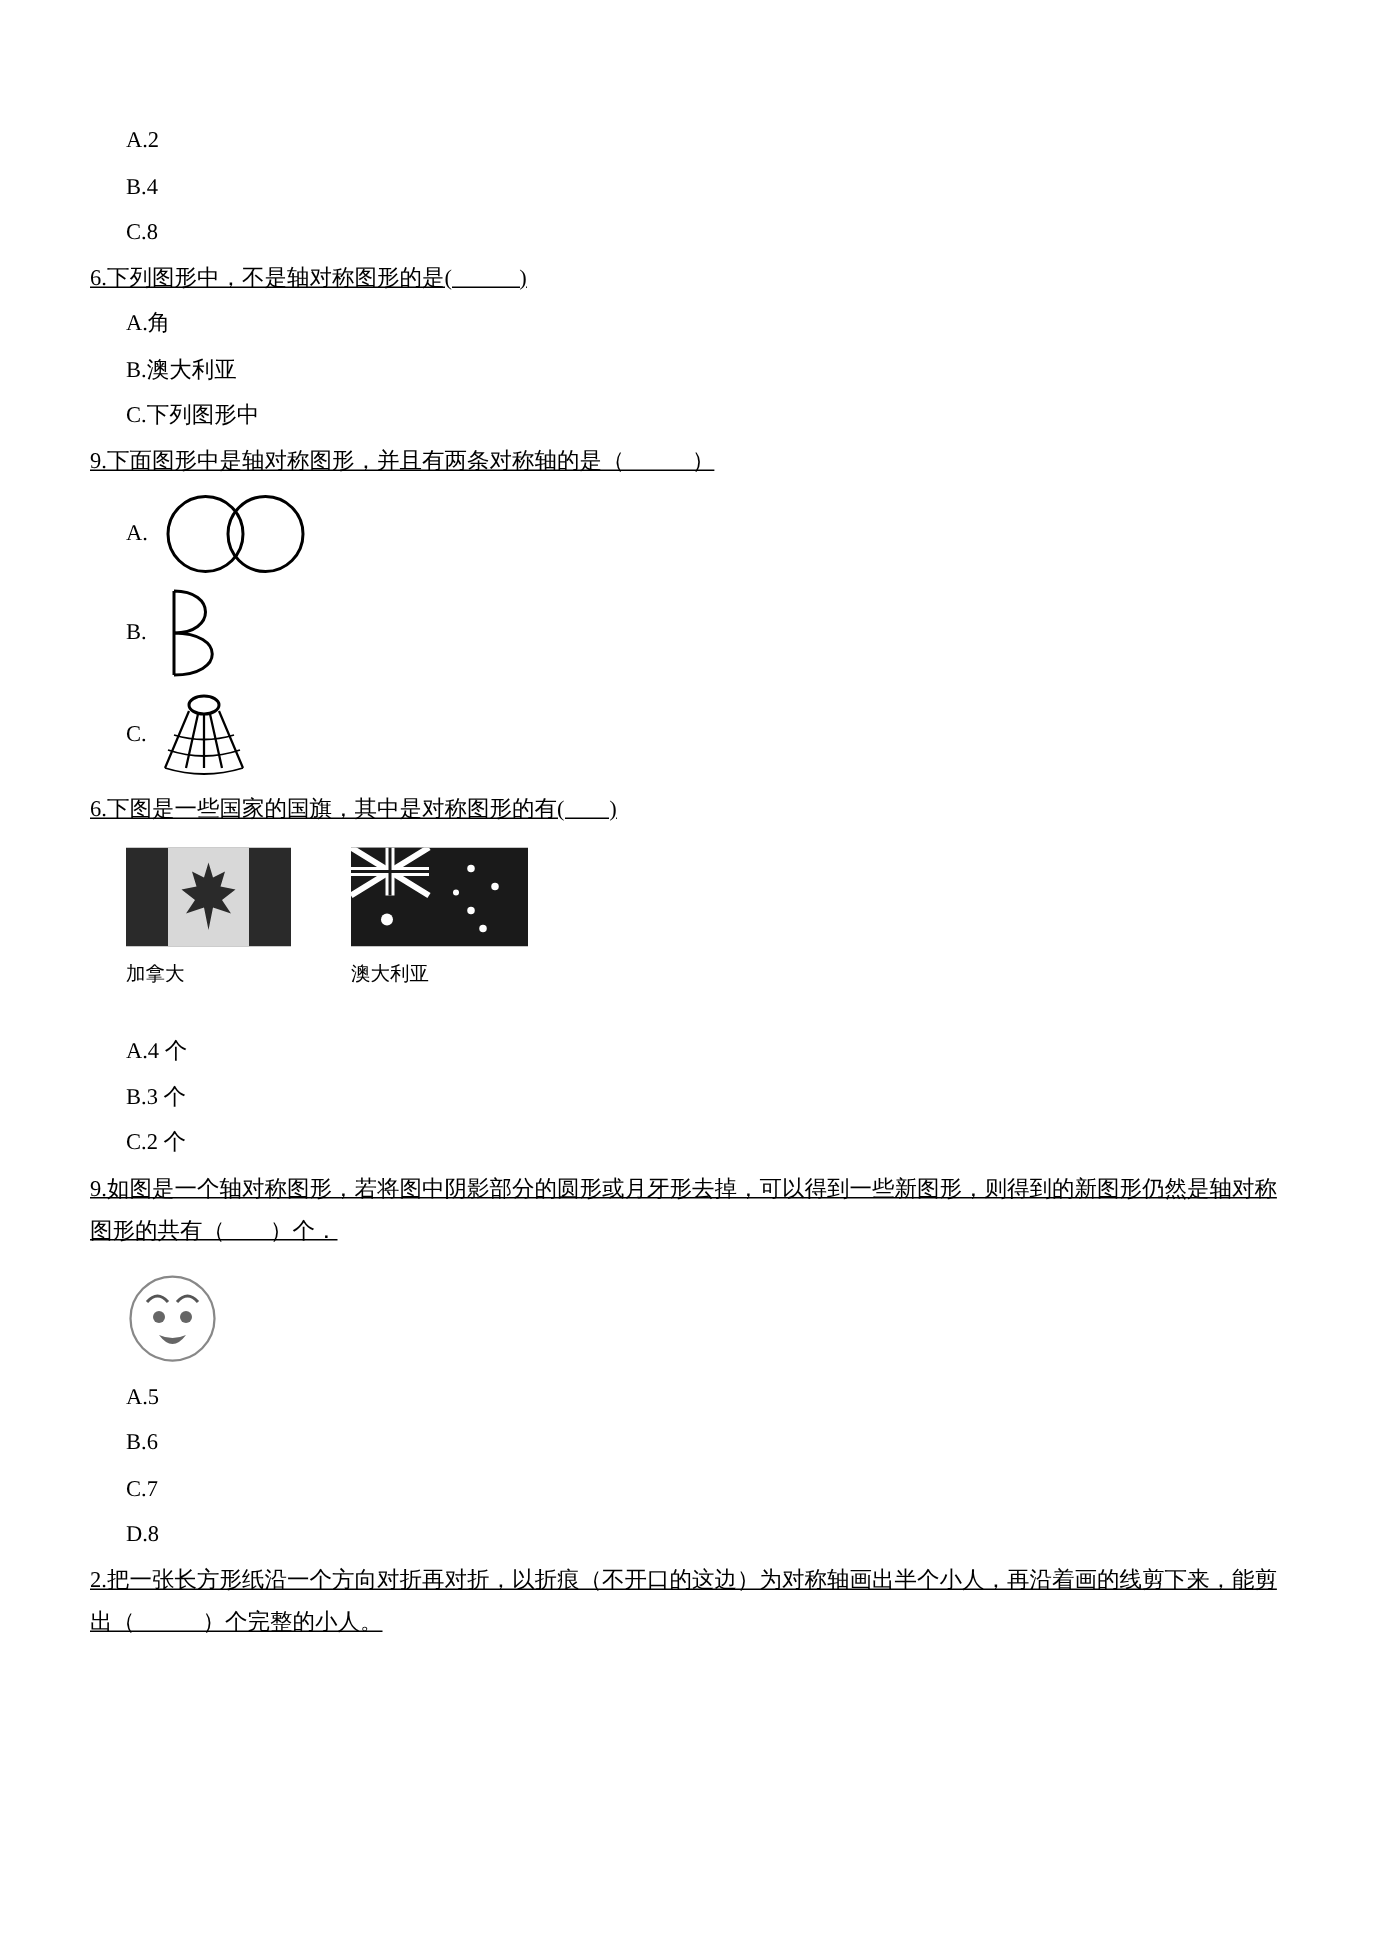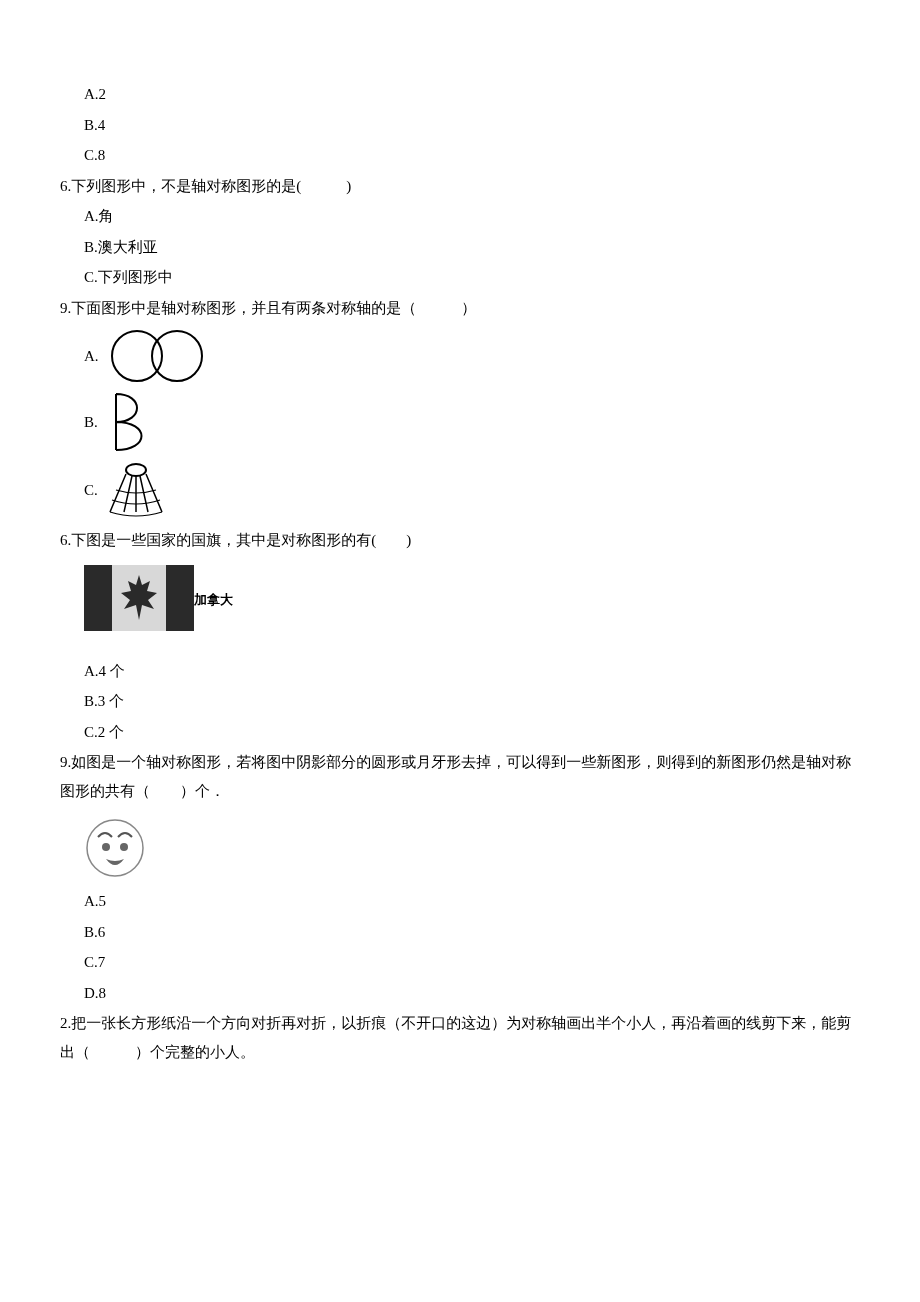--- a/index.html
+++ b/index.html
@@ -17,20 +17,21 @@
       width: 920px;
     }
     .line {
       margin-bottom: 2px;
     }
     .indent-1 {
       padding-left: 24px;
     }
     .question {
       padding-left: 0;
+      text-decoration: underline;
     }
     .option-row {
       padding-left: 24px;
       display: flex;
       align-items: center;
       margin: 6px 0;
     }
     .option-label {
       margin-right: 6px;
     }
@@ -39,23 +40,21 @@
       vertical-align: middle;
     }
     .flags-row {
       display: flex;
       gap: 40px;
       padding-left: 24px;
       margin: 10px 0 8px 0;
     }
     .flag-col {
       display: flex;
-      flex-direction: row;
-      align-items: center;
-      font-weight: bold;
+      flex-direction: column;
     }
     .flag-caption {
       font-size: 13px;
       margin-top: 6px;
     }
     .face-fig {
       padding-left: 24px;
       margin: 12px 0 8px 0;
     }
     .spacer-md { height: 18px; }
@@ -105,20 +104,38 @@
   <div class="flag-col">
     <svg class="figure-svg" width="110" height="66" viewBox="0 0 110 66">
       <rect x="0" y="0" width="110" height="66" fill="#2a2a2a"></rect>
       <rect x="28" y="0" width="54" height="66" fill="#d8d8d8"></rect>
       <path d="M55 10 L58 20 L66 16 L63 26 L73 28 L64 35 L70 44 L58 40 L55 55 L52 40 L40 44 L46 35 L37 28 L47 26 L44 16 L52 20 Z" fill="#2a2a2a"></path>
     </svg>
     <div class="flag-caption">加拿大</div>
   </div>
 
 
+  <div class="flag-col">
+    <svg class="figure-svg" width="118" height="66" viewBox="0 0 118 66">
+      <rect x="0" y="0" width="118" height="66" fill="#1a1a1a"></rect>
+      <rect x="0" y="0" width="52" height="32" fill="#1a1a1a"></rect>
+      <path d="M0 0 L52 32 M52 0 L0 32" stroke="#fff" stroke-width="4"></path>
+      <path d="M26 0 L26 32 M0 16 L52 16" stroke="#fff" stroke-width="6"></path>
+      <path d="M26 0 L26 32 M0 16 L52 16" stroke="#1a1a1a" stroke-width="2"></path>
+      <g fill="#fff">
+        <circle cx="24" cy="48" r="4"></circle>
+        <circle cx="80" cy="14" r="2.5"></circle>
+        <circle cx="96" cy="26" r="2.5"></circle>
+        <circle cx="80" cy="42" r="2.5"></circle>
+        <circle cx="70" cy="30" r="2"></circle>
+        <circle cx="88" cy="54" r="2.5"></circle>
+      </g>
+    </svg>
+    <div class="flag-caption">澳大利亚</div>
+  </div>
 
 
 </div>
 
 <div class="spacer-md"></div>
 <div class="line indent-1">A.4 个</div>
 <div class="line indent-1">B.3 个</div>
 <div class="line indent-1">C.2 个</div>
 
 <div class="line question">9.如图是一个轴对称图形，若将图中阴影部分的圆形或月牙形去掉，可以得到一些新图形，则得到的新图形仍然是轴对称图形的共有（　　）个．</div>

